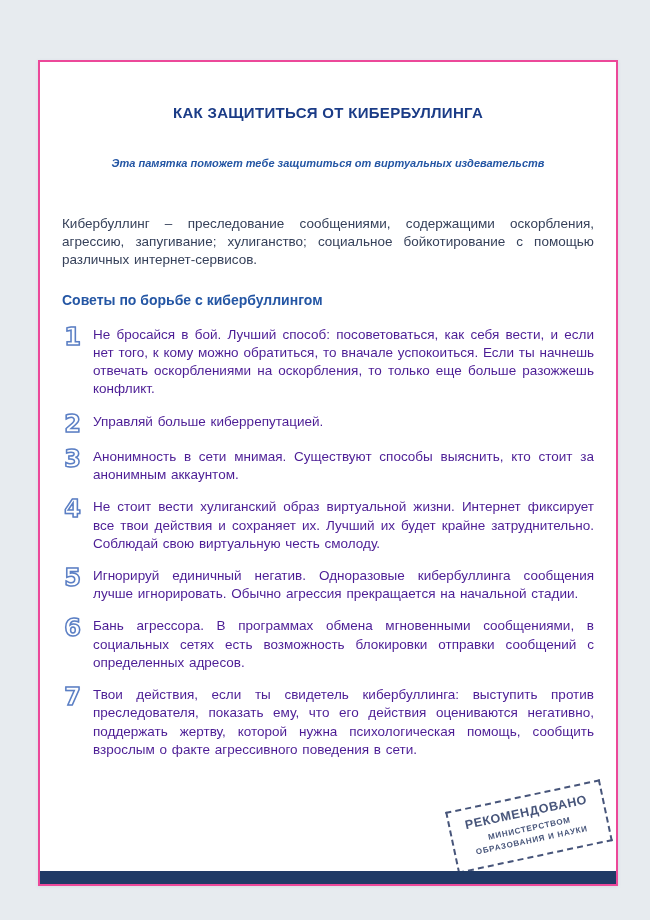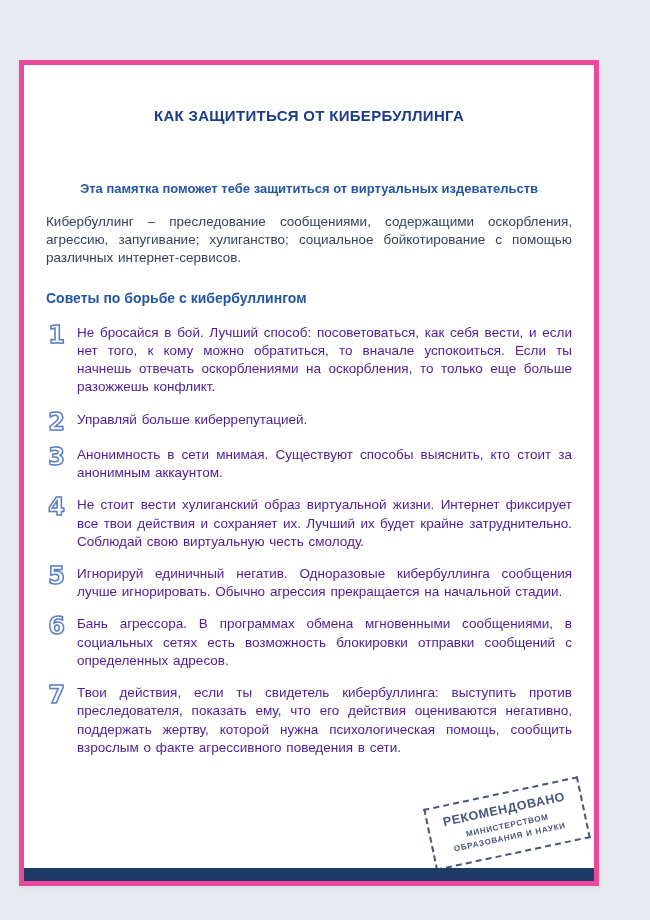--- a/index.html
+++ b/index.html
@@ -5,45 +5,46 @@
   * { margin: 0; padding: 0; box-sizing: border-box; }
   html, body { width: 650px; height: 920px; }
   body {
     background: #e7ebef;
     font-family: "Liberation Sans", sans-serif;
     position: relative;
     overflow: hidden;
   }
   .card {
     position: absolute;
-    left: 19px; top: 60px;
+    left: 38px; top: 60px;
     width: 580px; height: 826px;
     background: #ffffff;
-    border: 5px solid #ec4899;
+    border: 2px solid #ec4899;
     box-shadow: 0 1px 4px rgba(30,58,110,0.08);
   }
   .content {
     padding: 42px 22px 0 22px;
   }
   .page-title {
     text-align: center;
     color: #1b3c87;
     font-size: 15px;
     font-weight: bold;
     letter-spacing: 0.3px;
   }
   .subtitle {
-    margin-top: 57px;
+    margin-top: 36px;
     text-align: center;
     color: #2456a4;
-    font-size: 13px;
+    font-size: 11px;
     font-weight: bold;
+    font-style: italic;
   }
   .intro {
-    margin-top: 17px;
+    margin-top: 46px;
     color: #36415a;
     font-size: 13.5px;
     line-height: 1.35;
     text-align: justify;
     word-spacing: 1px;
   }
   .section-heading {
     margin-top: 22px;
     text-align: left;
     color: #2456a4;

